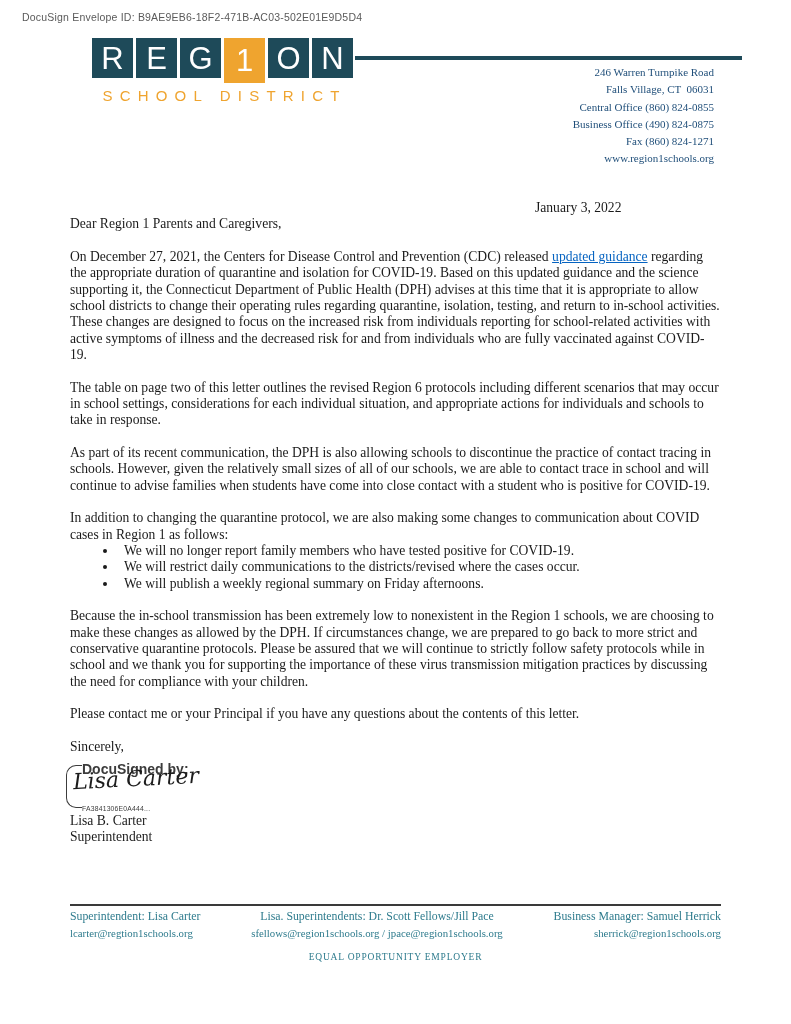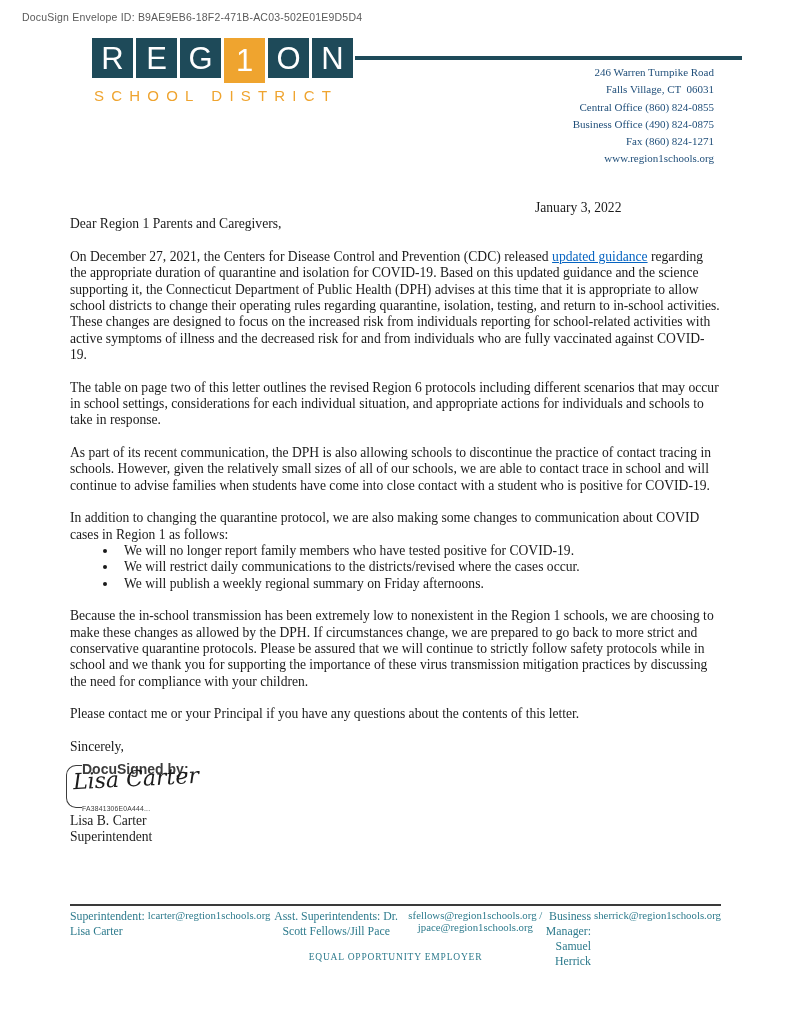--- a/index.html
+++ b/index.html
@@ -38,20 +38,21 @@
   }
   .lb.one { background: #efa42f; height: 45px; }
   .logo-sub {
     margin-top: 4px;
     padding-left: 2px;
     color: #efa42f;
     font-family: "Liberation Sans", sans-serif;
     font-size: 15px;
     letter-spacing: 7.2px;
     white-space: nowrap;
+    text-align: center;
   }
   .rule {
     position: absolute;
     left: 355px; top: 56px;
     width: 420px; height: 4px;
     background: #1e4a59;
   }
 
   
   .contact {
@@ -118,21 +119,21 @@
     width: 651px;
     border-top: 2px solid #3a3a3a;
   }
   .footer-cols {
     position: absolute;
     left: 70px; top: 909px;
     width: 651px;
     display: flex; justify-content: space-between;
     color: #2e7b8d;
   }
-  .fcol { display: flex; flex-direction: row; gap: 3px; }
+  .fcol { display: flex; flex-direction: column; gap: 3px; }
   .fcol.c1 { text-align: left; }
   .fcol.c2 { text-align: center; }
   .fcol.c3 { text-align: right; }
   .ftitle { font-size: 11.8px; }
   .femail { font-size: 10.8px; }
   .eoe {
     position: absolute;
     left: 0; top: 952px;
     width: 791px;
     text-align: center;
@@ -195,21 +196,21 @@
     <div class="sender-title">Superintendent</div>
   </div>
 
   <div class="footer-line"></div>
   <div class="footer-cols">
     <div class="fcol c1">
       <div class="ftitle">Superintendent: Lisa Carter</div>
       <div class="femail">lcarter@regtion1schools.org</div>
     </div>
     <div class="fcol c2">
-      <div class="ftitle">Asst. Superintendents: Dr. Scott Fellows/Jill Pace</div>
+      <div class="ftitle">Lisa. Superintendents: Dr. Scott Fellows/Jill Pace</div>
       <div class="femail">sfellows@region1schools.org / jpace@region1schools.org</div>
     </div>
     <div class="fcol c3">
       <div class="ftitle">Business Manager: Samuel Herrick</div>
       <div class="femail">sherrick@region1schools.org</div>
     </div>
   </div>
   <div class="eoe">EQUAL OPPORTUNITY EMPLOYER</div>
 
 </div>

